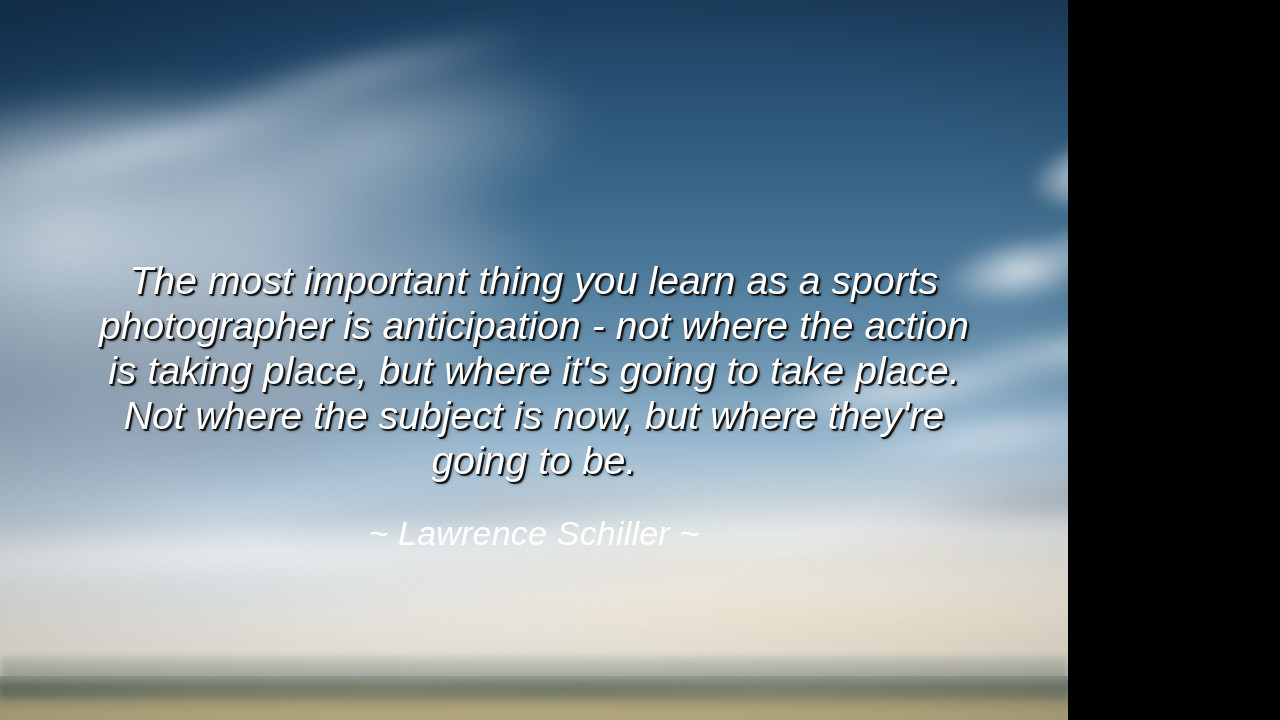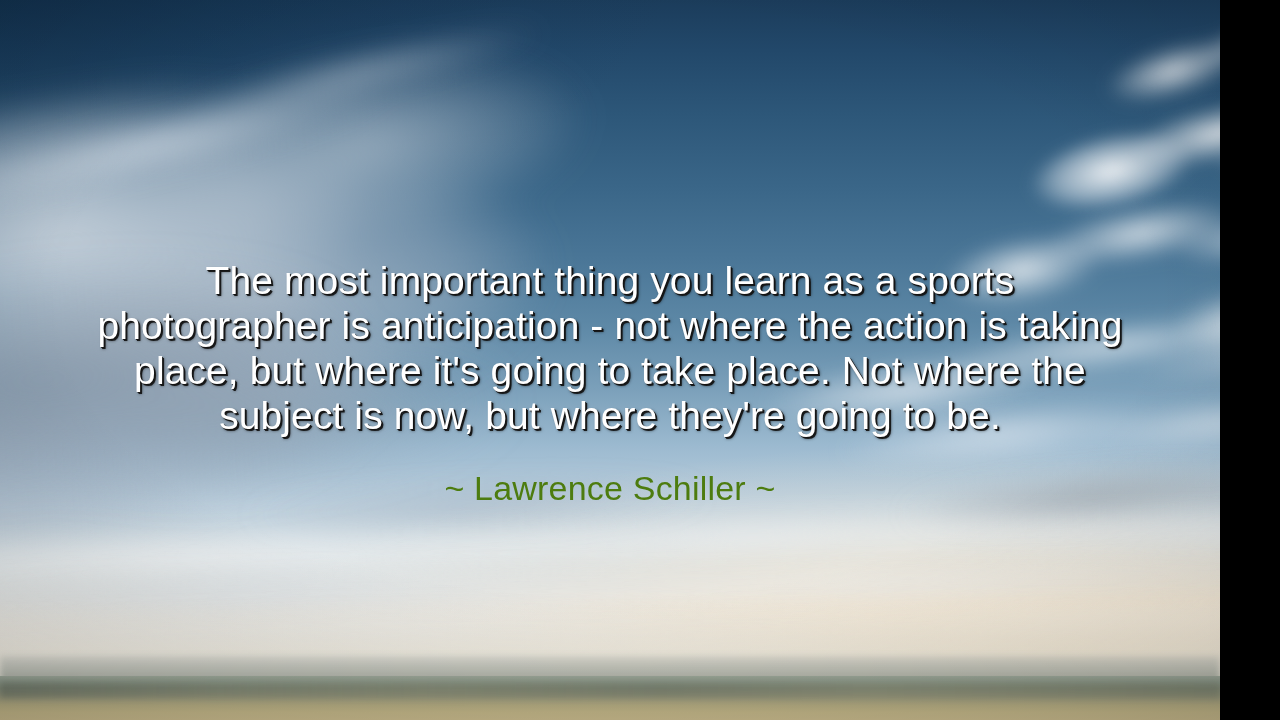--- a/index.html
+++ b/index.html
@@ -8,22 +8,23 @@
   html, body {
     width:1280px; height:720px;
     overflow:hidden;
     background:#000;
     font-family:"Liberation Sans", sans-serif;
   }
 
   
   #quote-card {
     position:relative;
-    width:1220px; height:720px;
+    width:1068px; height:720px;
     overflow:hidden;
+    font-style:italic;
   }
 
   
   .sky-base {
     position:absolute; inset:0;
     background:
       linear-gradient(to bottom,
         #1b3c5b 0%,
         #22486a 7%,
         #2d5779 16%,
@@ -286,21 +287,21 @@
        1px 1px 0 rgba(20,20,20,.92),
        2px 2px 3px rgba(0,0,0,.55);
     max-width:1090px;
     margin:0 auto;
   }
 
   #quote-author {
     margin-top:29px;
     font-size:34px;
     line-height:42px;
-    color:#4d7c0f;
+    color:#ffffff;
     font-weight:400;
     letter-spacing:.2px;
   }
 </style>
 </head>
 <body>
 
 <div id="quote-card">
 
   <div class="photo-bg">

